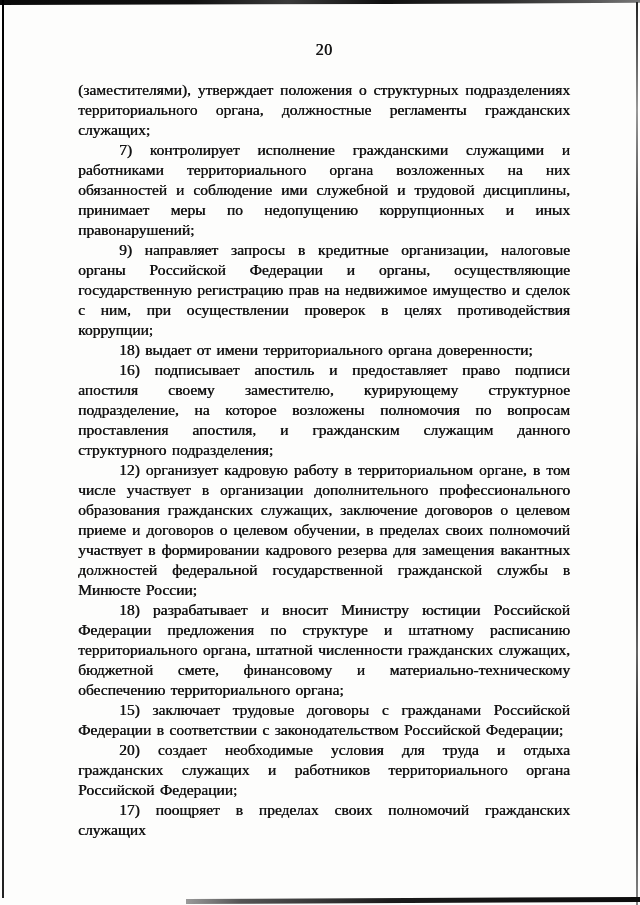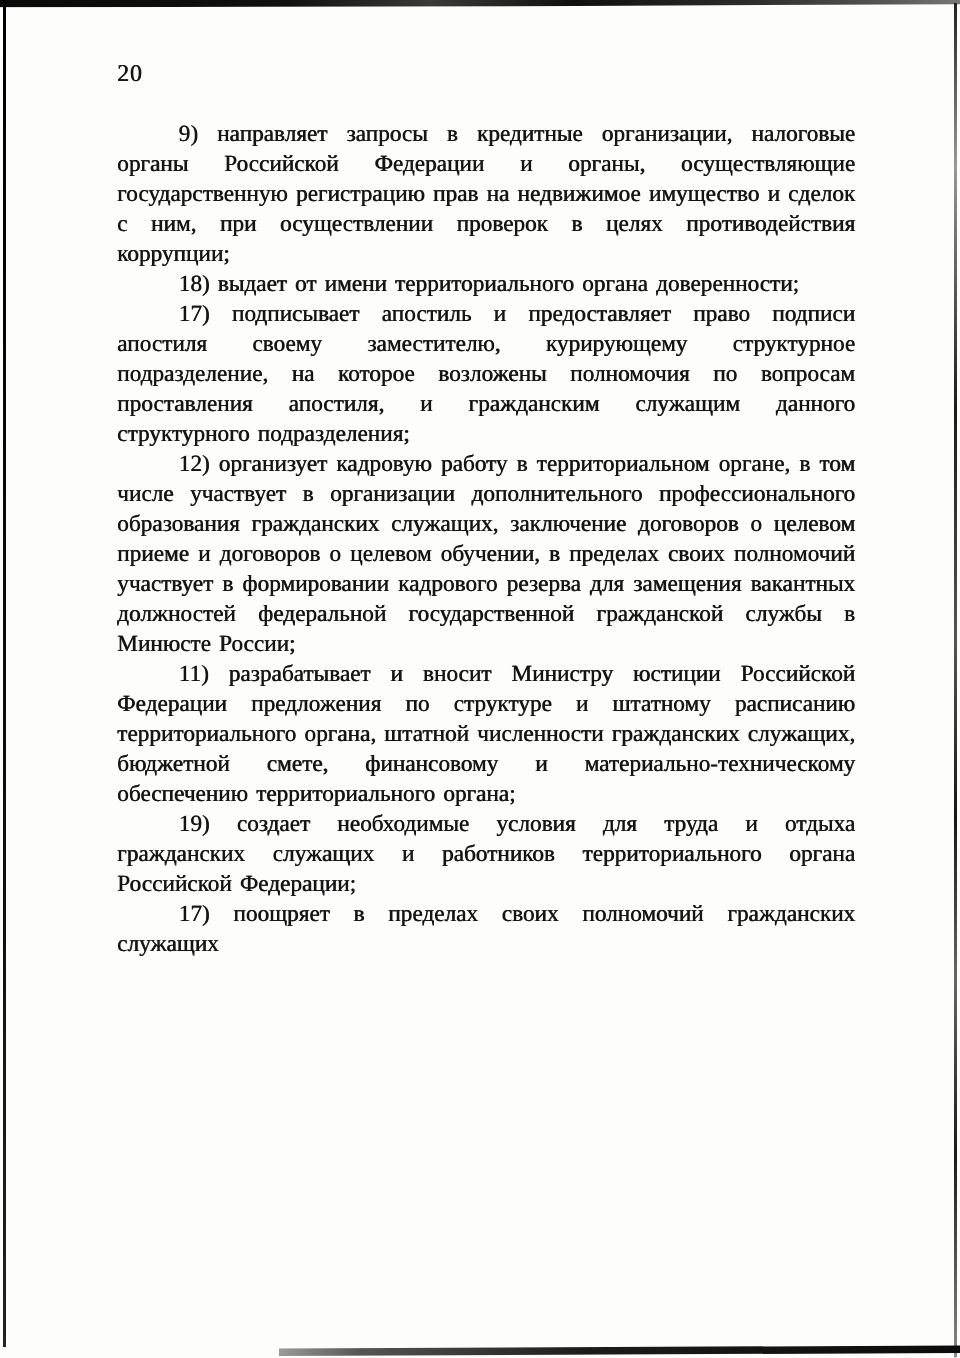--- a/index.html
+++ b/index.html
@@ -49,20 +49,21 @@
     transform: rotate(-0.25deg);
   }
   .content {
     position: absolute;
     top: 40px;
     left: 78px;
     width: 492px;
     color: #151515;
   }
   .page-number {
+    text-align: center;
     font-size: 16px;
     line-height: 20px;
     margin: 0 0 20px 0;
     letter-spacing: 0.5px;
     text-shadow: 0.4px 0 0 currentColor;
   }
   .body-text p.para {
     margin: 0;
     font-size: 15.5px;
     line-height: 20px;
@@ -79,22 +80,25 @@
 
 <div class="page">
   <div class="edge-top"></div>
   <div class="edge-left"></div>
   <div class="edge-right"></div>
   <div class="edge-bottom"></div>
 
   <div class="content">
     <div class="page-number">20</div>
     <div class="body-text">
+        <p class="para">(заместителями), утверждает положения о структурных подразделениях территориального органа, должностные регламенты гражданских служащих;</p>
+        <p class="para indent">7) контролирует исполнение гражданскими служащими и работниками территориального органа возложенных на них обязанностей и соблюдение ими служебной и трудовой дисциплины, принимает меры по недопущению коррупционных и иных правонарушений;</p>
         <p class="para indent">9) направляет запросы в кредитные организации, налоговые органы Российской Федерации и органы, осуществляющие государственную регистрацию прав на недвижимое имущество и сделок с ним, при осуществлении проверок в целях противодействия коррупции;</p>
         <p class="para indent">18) выдает от имени территориального органа доверенности;</p>
-        <p class="para indent">17) подписывает апостиль и предоставляет право подписи апостиля своему заместителю, курирующему структурное подразделение, на которое возложены полномочия по вопросам проставления апостиля, и гражданским служащим данного структурного подразделения;</p>
+        <p class="para indent">16) подписывает апостиль и предоставляет право подписи апостиля своему заместителю, курирующему структурное подразделение, на которое возложены полномочия по вопросам проставления апостиля, и гражданским служащим данного структурного подразделения;</p>
         <p class="para indent">12) организует кадровую работу в территориальном органе, в том числе участвует в организации дополнительного профессионального образования гражданских служащих, заключение договоров о целевом приеме и договоров о целевом обучении, в пределах своих полномочий участвует в формировании кадрового резерва для замещения вакантных должностей федеральной государственной гражданской службы в Минюсте России;</p>
-        <p class="para indent">11) разрабатывает и вносит Министру юстиции Российской Федерации предложения по структуре и штатному расписанию территориального органа, штатной численности гражданских служащих, бюджетной смете, финансовому и материально-техническому обеспечению территориального органа;</p>
-        <p class="para indent">19) создает необходимые условия для труда и отдыха гражданских служащих и работников территориального органа Российской Федерации;</p>
+        <p class="para indent">18) разрабатывает и вносит Министру юстиции Российской Федерации предложения по структуре и штатному расписанию территориального органа, штатной численности гражданских служащих, бюджетной смете, финансовому и материально-техническому обеспечению территориального органа;</p>
+        <p class="para indent">15) заключает трудовые договоры с гражданами Российской Федерации в соответствии с законодательством Российской Федерации;</p>
+        <p class="para indent">20) создает необходимые условия для труда и отдыха гражданских служащих и работников территориального органа Российской Федерации;</p>
         <p class="para indent">17) поощряет в пределах своих полномочий гражданских служащих</p>
       </div>
   </div>
 </div>
 
 </body></html>

